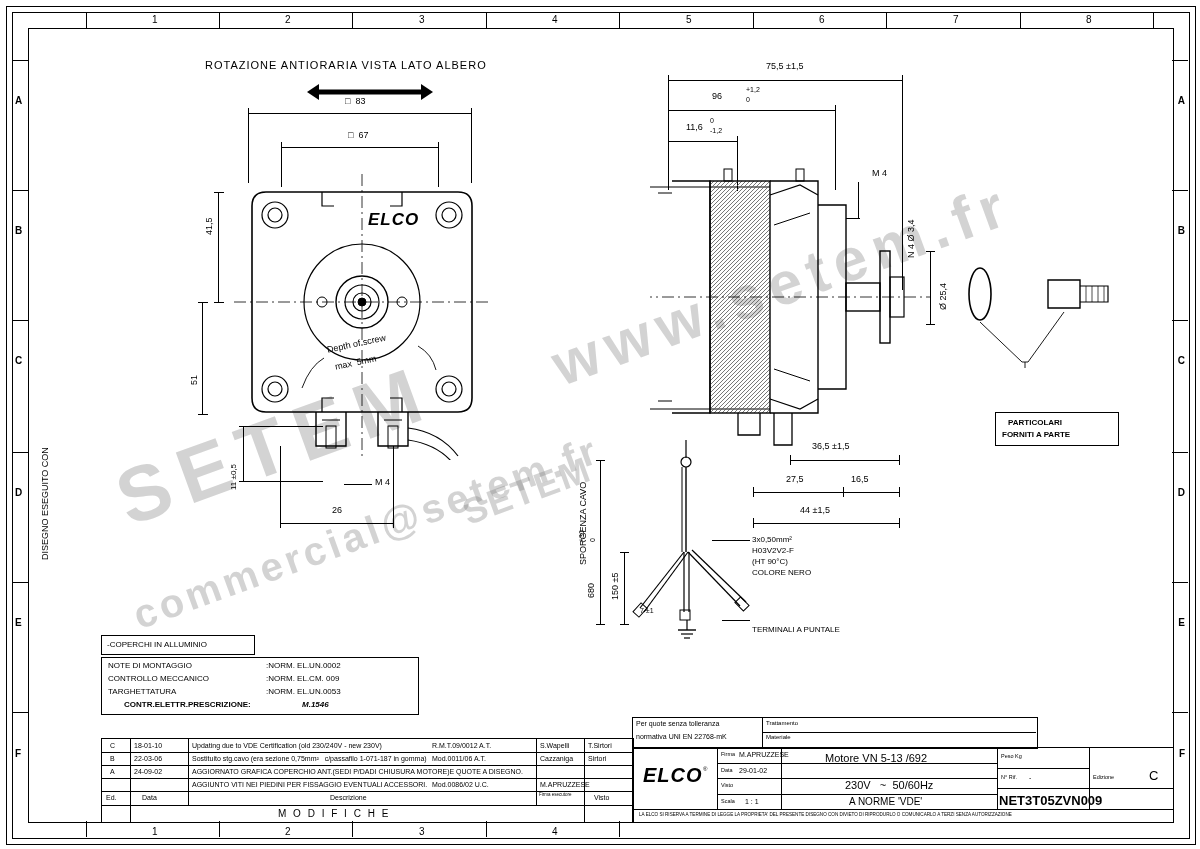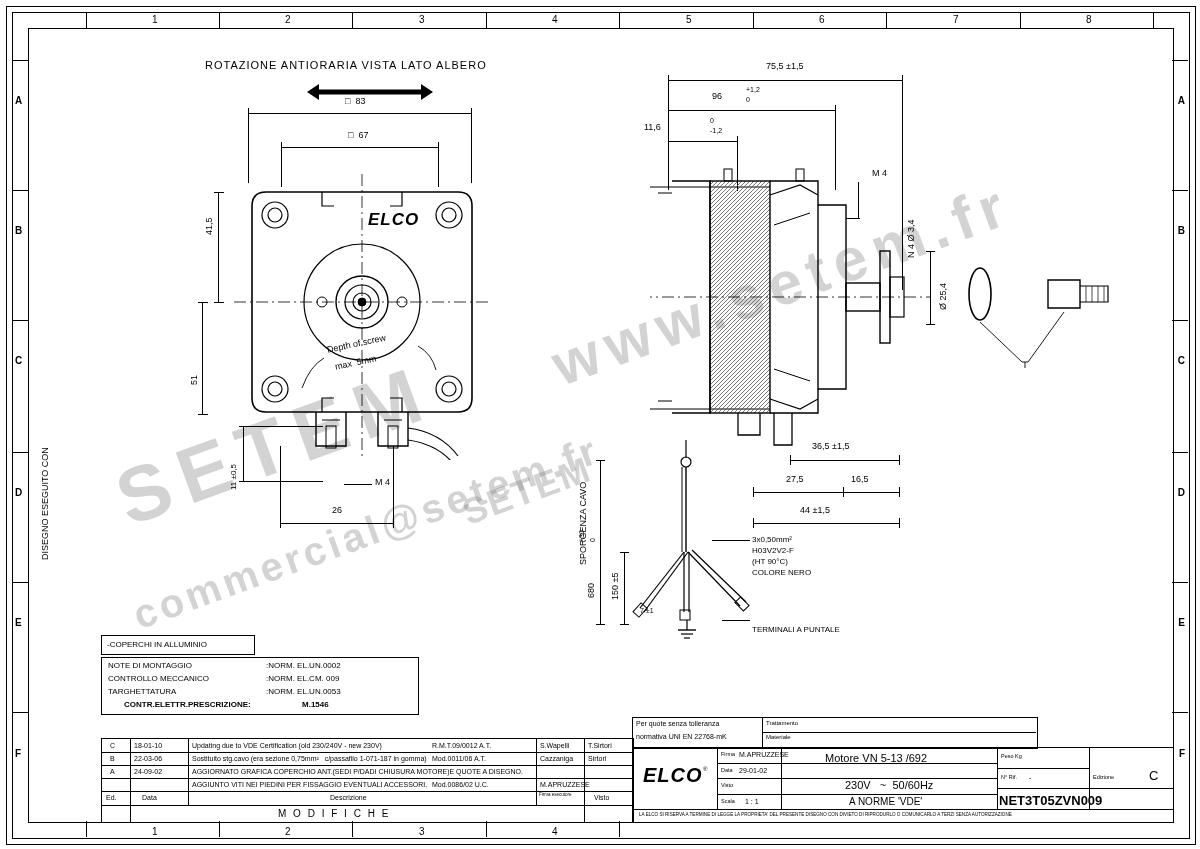--- a/index.html
+++ b/index.html
@@ -208,21 +208,21 @@
   <div class="ln" style="left:668px;top:75px;width:1px;height:10px;"></div>
   <div class="ln" style="left:902px;top:75px;width:1px;height:10px;"></div>
 
   <div class="txt med" style="left:712px;top:91px;">96</div>
   <div class="txt tiny" style="left:746px;top:86px;">+1,2</div>
   <div class="txt tiny" style="left:746px;top:96px;">0</div>
   <div class="ln" style="left:668px;top:110px;width:168px;height:1px;"></div>
   <div class="ln" style="left:668px;top:105px;width:1px;height:10px;"></div>
   <div class="ln" style="left:835px;top:105px;width:1px;height:10px;"></div>
 
-  <div class="txt med" style="left:644px;top:122px;">11,6</div>
+  <div class="txt med" style="left:686px;top:122px;">11,6</div>
   <div class="txt tiny" style="left:710px;top:117px;">0</div>
   <div class="txt tiny" style="left:710px;top:127px;">-1,2</div>
   <div class="ln" style="left:668px;top:141px;width:70px;height:1px;"></div>
   <div class="ln" style="left:668px;top:136px;width:1px;height:10px;"></div>
   <div class="ln" style="left:737px;top:136px;width:1px;height:10px;"></div>
 
   <div class="ln" style="left:668px;top:80px;width:1px;height:110px;"></div>
   <div class="ln" style="left:737px;top:141px;width:1px;height:50px;"></div>
   <div class="ln" style="left:835px;top:110px;width:1px;height:80px;"></div>
   <div class="ln" style="left:902px;top:80px;width:1px;height:210px;"></div>
@@ -348,33 +348,37 @@
     <line x1="156" y1="28" x2="156" y2="44" stroke="#000" stroke-width="0.7"></line>
     <line x1="162" y1="28" x2="162" y2="44" stroke="#000" stroke-width="0.7"></line>
     <line x1="168" y1="28" x2="168" y2="44" stroke="#000" stroke-width="0.7"></line>
     <line x1="174" y1="28" x2="174" y2="44" stroke="#000" stroke-width="0.7"></line>
 
     <path d="M50 64 L92 104" stroke="#000" stroke-width="0.9" fill="none"></path>
     <path d="M134 54 L98 104" stroke="#000" stroke-width="0.9" fill="none"></path>
     <path d="M92 104 L98 104" stroke="#000" stroke-width="0.9"></path>
     <path d="M95 104 L95 116" stroke="#000" stroke-width="0.9"></path>
   </svg>
+  <div class="box" style="left:995px;top:412px;width:122px;height:32px;border-width:1.5px;">
+    <div class="txt small" style="left:12px;top:5px;font-weight:bold;">PARTICOLARI</div>
+    <div class="txt small" style="left:6px;top:17px;font-weight:bold;">FORNITI A PARTE</div>
+  </div>
 
   <div class="box" style="left:101px;top:635px;width:152px;height:18px;">
     <div class="txt small" style="left:5px;top:4px;">-COPERCHI IN ALLUMINIO</div>
   </div>
   <div class="box" style="left:101px;top:657px;width:316px;height:56px;border-width:1.5px;">
     <div class="txt small" style="left:6px;top:3px;">NOTE DI MONTAGGIO</div>
     <div class="txt small" style="left:164px;top:3px;">:NORM. EL.UN.0002</div>
     <div class="txt small" style="left:6px;top:16px;">CONTROLLO MECCANICO</div>
     <div class="txt small" style="left:164px;top:16px;">:NORM. EL.CM. 009</div>
     <div class="txt small" style="left:6px;top:29px;">TARGHETTATURA</div>
     <div class="txt small" style="left:164px;top:29px;text-align:center;">:NORM. EL.UN.0053</div>
     <div class="txt small" style="left:22px;top:42px;font-weight:bold;">CONTR.ELETTR.PRESCRIZIONE:</div>
-    <div class="txt small" style="left:200px;top:42px;font-weight:bold;">M.1546</div>
+    <div class="txt small" style="left:200px;top:42px;font-weight:bold;font-style:italic;">M.1546</div>
   </div>
 
 
   <div class="box" style="left:632px;top:717px;width:404px;height:30px;"></div>
   <div class="ln" style="left:762px;top:717px;width:1px;height:30px;"></div>
   <div class="ln" style="left:762px;top:732px;width:274px;height:1px;"></div>
   <div class="txt tiny" style="left:636px;top:720px;">Per quote senza tolleranza</div>
   <div class="txt tiny" style="left:636px;top:733px;">normativa UNI EN 22768-mK</div>
   <div class="txt" style="left:766px;top:720px;font-size:6px;">Trattamento</div>
   <div class="txt" style="left:766px;top:734px;font-size:6px;">Materiale</div>

